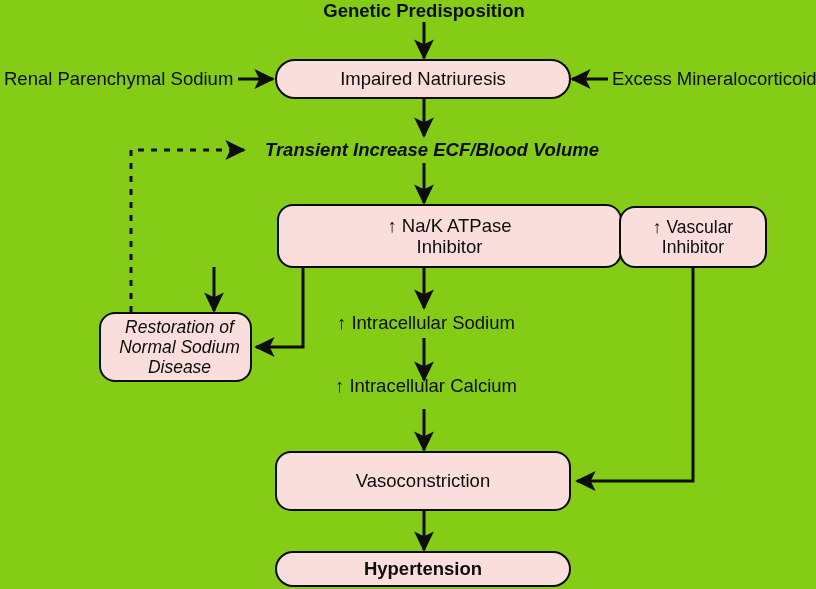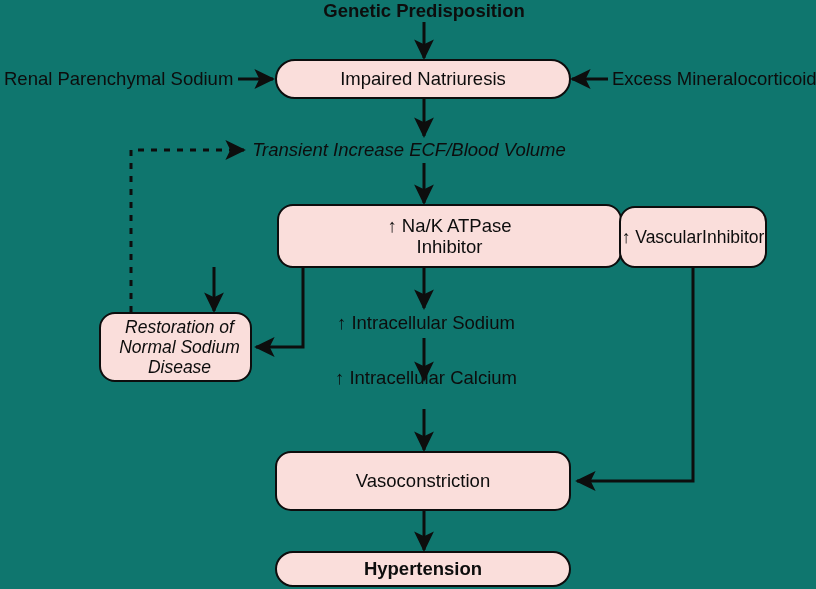--- a/index.html
+++ b/index.html
@@ -8,21 +8,21 @@
     padding: 0;
     background: #ffffff;
   }
   body {
     font-family: "Liberation Sans", sans-serif;
   }
   #canvas {
     position: relative;
     width: 816px;
     height: 589px;
-    background: #0f766e;
+    background: #84cc16;
     overflow: hidden;
   }
   #diagram-svg {
     position: absolute;
     left: 0;
     top: 0;
     width: 816px;
     height: 589px;
   }
   .node-box {
@@ -103,37 +103,37 @@
       <path d="M 131 312 L 131 150 L 244 150" marker-end="url(#arrowDash)"></path>
     </g>
   </svg>
 
   <div class="plain-label fs18 t-bold" style="left:280px; top:0px; width:288px; height:22px;">Genetic Predisposition</div>
 
   <div class="plain-label fs18" style="left:4px; top:64px; width:234px; height:30px; justify-content:flex-start;">Renal Parenchymal Sodium</div>
 
   <div class="plain-label fs18" style="left:612px; top:64px; width:208px; height:30px; justify-content:flex-start;">Excess Mineralocorticoid</div>
 
-  <div class="plain-label fs18 t-italic" style="left:241px; top:136px; width:336px; height:28px;">Transient Increase ECF/Blood Volume</div>
+  <div class="plain-label fs18 t-italic" style="left:264px; top:136px; width:336px; height:28px;font-weight:bold;">Transient Increase ECF/Blood Volume</div>
 
   <div class="plain-label fs18" style="left:306px; top:309px; width:240px; height:28px;">↑ Intracellular Sodium</div>
 
-  <div class="plain-label fs18" style="left:306px; top:364px; width:240px; height:28px;">↑ Intracellular Calcium</div>
+  <div class="plain-label fs18" style="left:306px; top:372px; width:240px; height:28px;">↑ Intracellular Calcium</div>
 
   <div class="node-box fs18" style="left:275px; top:59px; width:296px; height:40px; border-radius:20px;">
     <span class="lbl-line">Impaired Natriuresis</span>
   </div>
 
 
   <div class="node-box fs18" style="left:277px; top:204px; width:345px; height:64px; border-radius:16px; flex-direction:column;">
     <span class="lbl-line">↑ Na/K ATPase</span>
     <span class="lbl-line">Inhibitor</span>
   </div>
 
-  <div class="node-box fs17" style="left:619px; top:206px; width:148px; height:62px; border-radius:16px; flex-direction:row;">
+  <div class="node-box fs17" style="left:619px; top:206px; width:148px; height:62px; border-radius:16px; flex-direction:column;">
     <span class="lbl-line">↑ Vascular</span>
     <span class="lbl-line">Inhibitor</span>
   </div>
 
   <div class="node-box fs17 t-italic" style="left:99px; top:312px; width:153px; height:70px; border-radius:16px; flex-direction:column;padding-left:8px;">
     <span class="lbl-line">Restoration of</span>
     <span class="lbl-line">Normal Sodium</span>
     <span class="lbl-line">Disease</span>
   </div>
 

